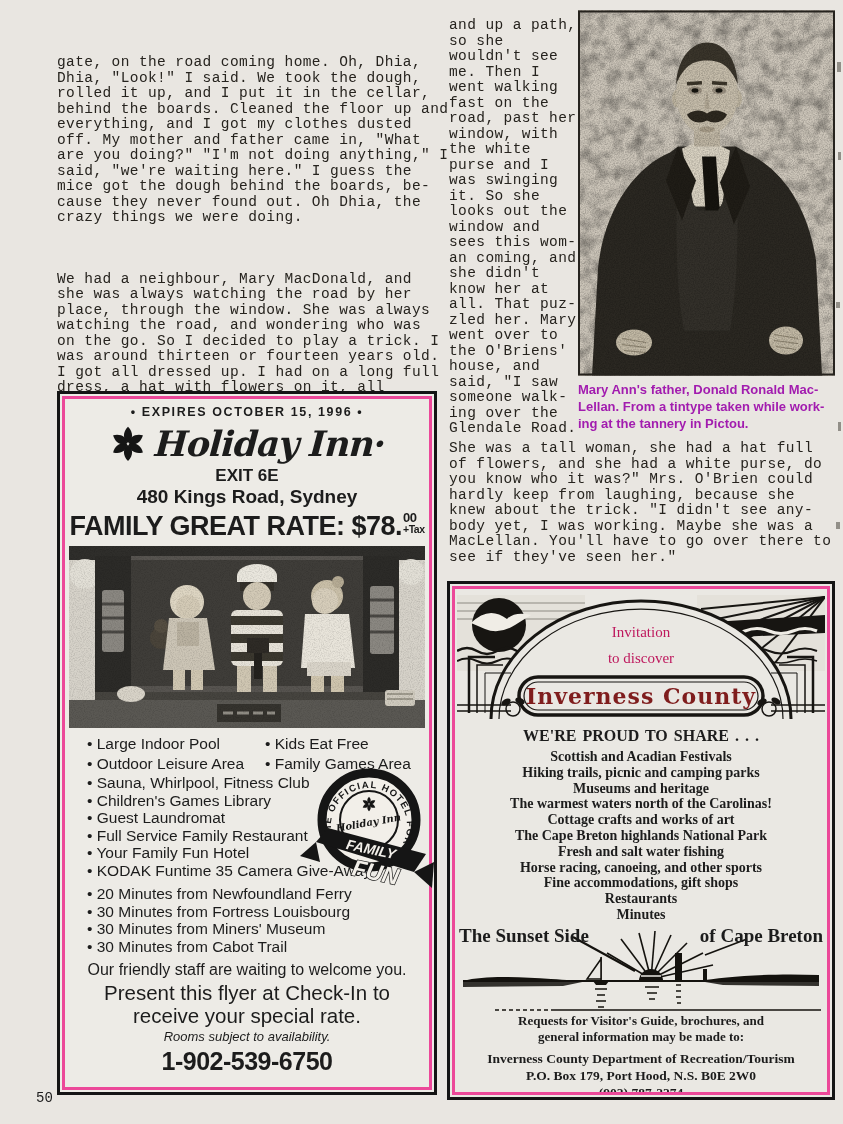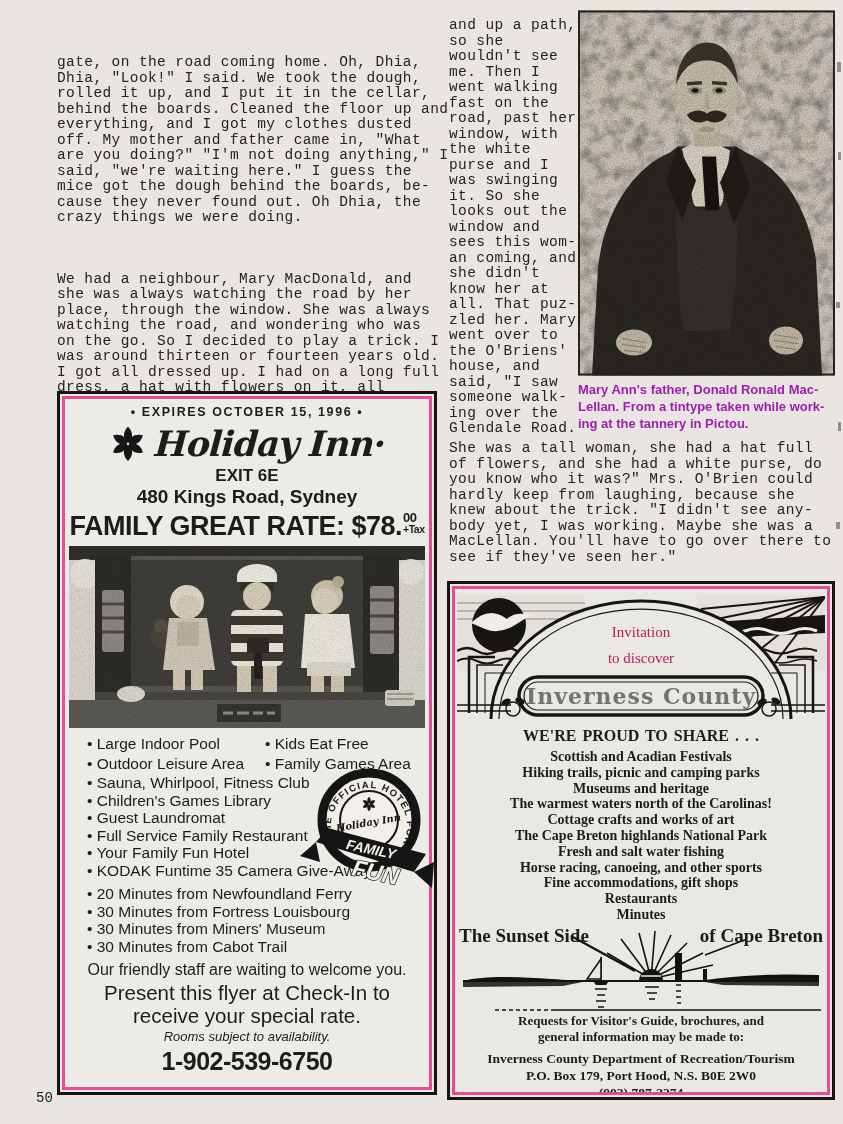--- a/index.html
+++ b/index.html
@@ -50,21 +50,21 @@
   .hi-res .phone{font-size:25px;font-weight:bold;letter-spacing:-0.5px;}
   .hi-badge{position:absolute;left:238px;top:374px;width:140px;height:130px;z-index:5;}
   
   .inv{left:447px;top:581px;width:382px;height:513px;background:#eae8e3;}
   .inv .ad-inner{font-family:"Liberation Serif",serif;}
   .inv-header{position:relative;width:372px;height:130px;margin:2px auto 0;}
   .inv-header svg{display:block;width:100%;height:100%;}
   .inv-invite{position:absolute;left:0;right:0;top:28px;font-size:15px;line-height:26px;
               white-space:pre-line;color:#be185d;}
   .inv-title{position:absolute;left:0;right:0;top:92px;font-family:"DejaVu Serif",serif;font-size:22px;
-             font-weight:bold;letter-spacing:1px;color:#737373;}
+             font-weight:bold;letter-spacing:1px;color:#7f1d1d;}
   .inv-share{font-size:16px;font-weight:bold;margin-top:6px;word-spacing:2px;}
   .inv-list{font-size:14px;font-weight:bold;line-height:15.8px;margin-top:4px;}
   .inv-sunset{position:relative;width:372px;height:88px;margin:2px auto 0;}
   .inv-sunset svg{display:block;width:100%;height:100%;}
   .inv-sun-left{position:absolute;left:4px;top:0;font-size:19px;font-weight:bold;}
   .inv-sun-right{position:absolute;right:4px;top:0;font-size:19px;font-weight:bold;}
   .inv-req{font-size:13px;font-weight:bold;line-height:16px;white-space:pre-line;}
   .inv-dept{font-size:13.5px;font-weight:bold;line-height:17px;margin-top:5px;}
   .page-num{position:absolute;left:36px;top:1090px;font-family:"Liberation Mono",monospace;font-size:14px;}
   .mark{position:absolute;background:#4a4740;opacity:0.55;}

